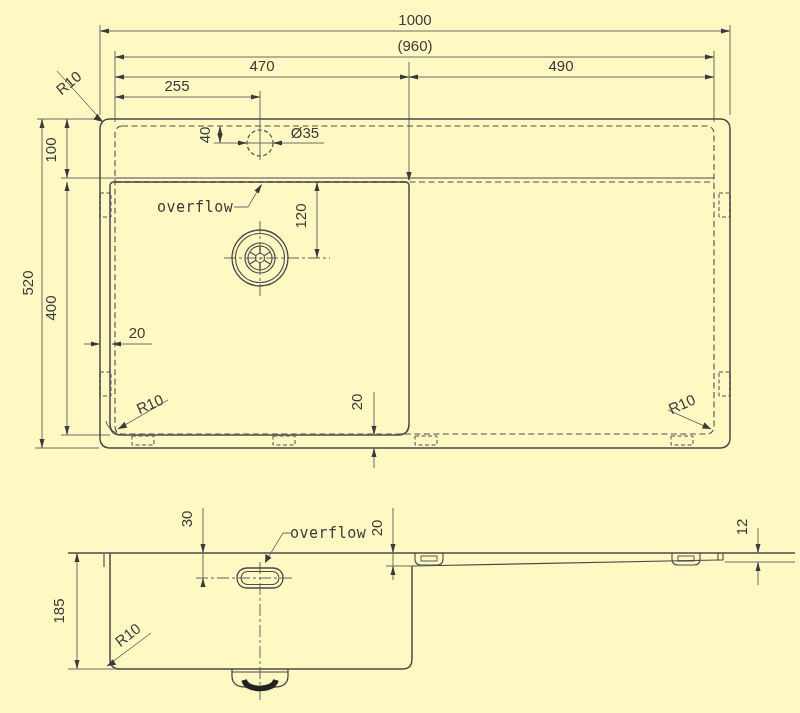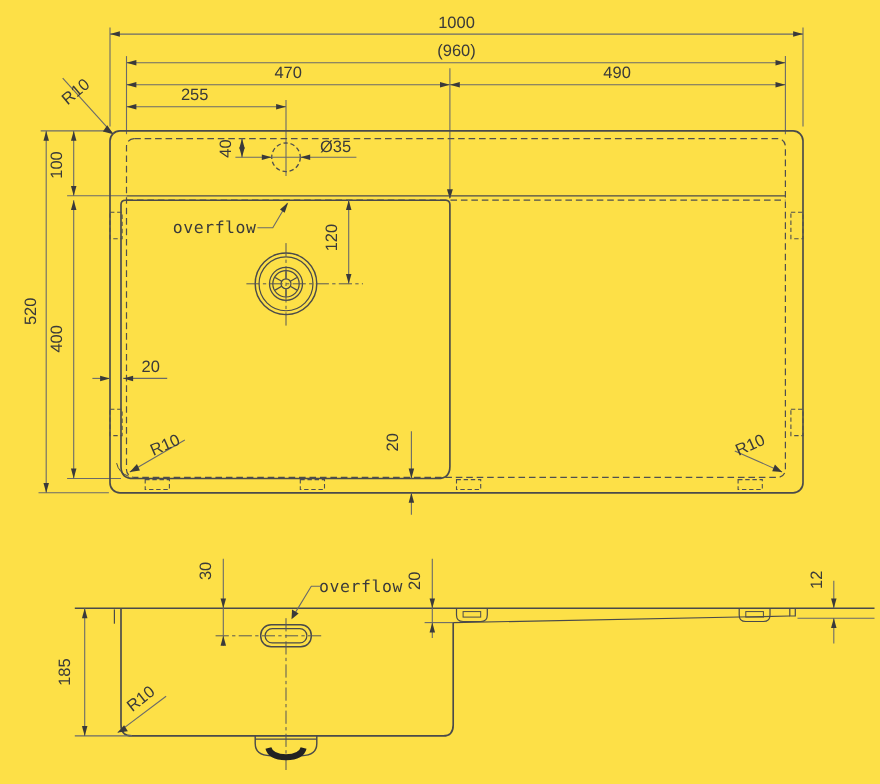--- a/index.html
+++ b/index.html
@@ -1,16 +1,16 @@
 <!DOCTYPE html>
 <html><head>
 <meta charset="utf-8">
 <style>
   html,body{margin:0;padding:0;background:#ffffff;}
-  .stage{position:relative;width:800px;height:713px;background:#fde047;overflow:hidden;}
+  .stage{position:relative;width:800px;height:713px;background:#fef9c3;overflow:hidden;}
   svg{display:block;}
   text{fill:#3a3a3a;font-family:"Liberation Sans",sans-serif;font-size:15px;}
   text.mono{font-family:"DejaVu Sans Mono",monospace;font-size:15px;letter-spacing:.5px;}
   .obj{stroke:#4a4a4a;stroke-width:1.5;fill:none;}
   .obj-thin{stroke:#4a4a4a;stroke-width:1.1;fill:none;}
   .hid{stroke:#4f4f4f;stroke-width:1.1;fill:none;stroke-dasharray:6 3.5;}
   .clip{stroke:#4f4f4f;stroke-width:1;fill:none;stroke-dasharray:4 2.5;}
   .dim{stroke:#6a6a6a;stroke-width:1;fill:none;}
   .ctr{stroke:#555;stroke-width:.9;fill:none;stroke-dasharray:12 3 3 3;}
   .arr{fill:#3a3a3a;stroke:none;}

